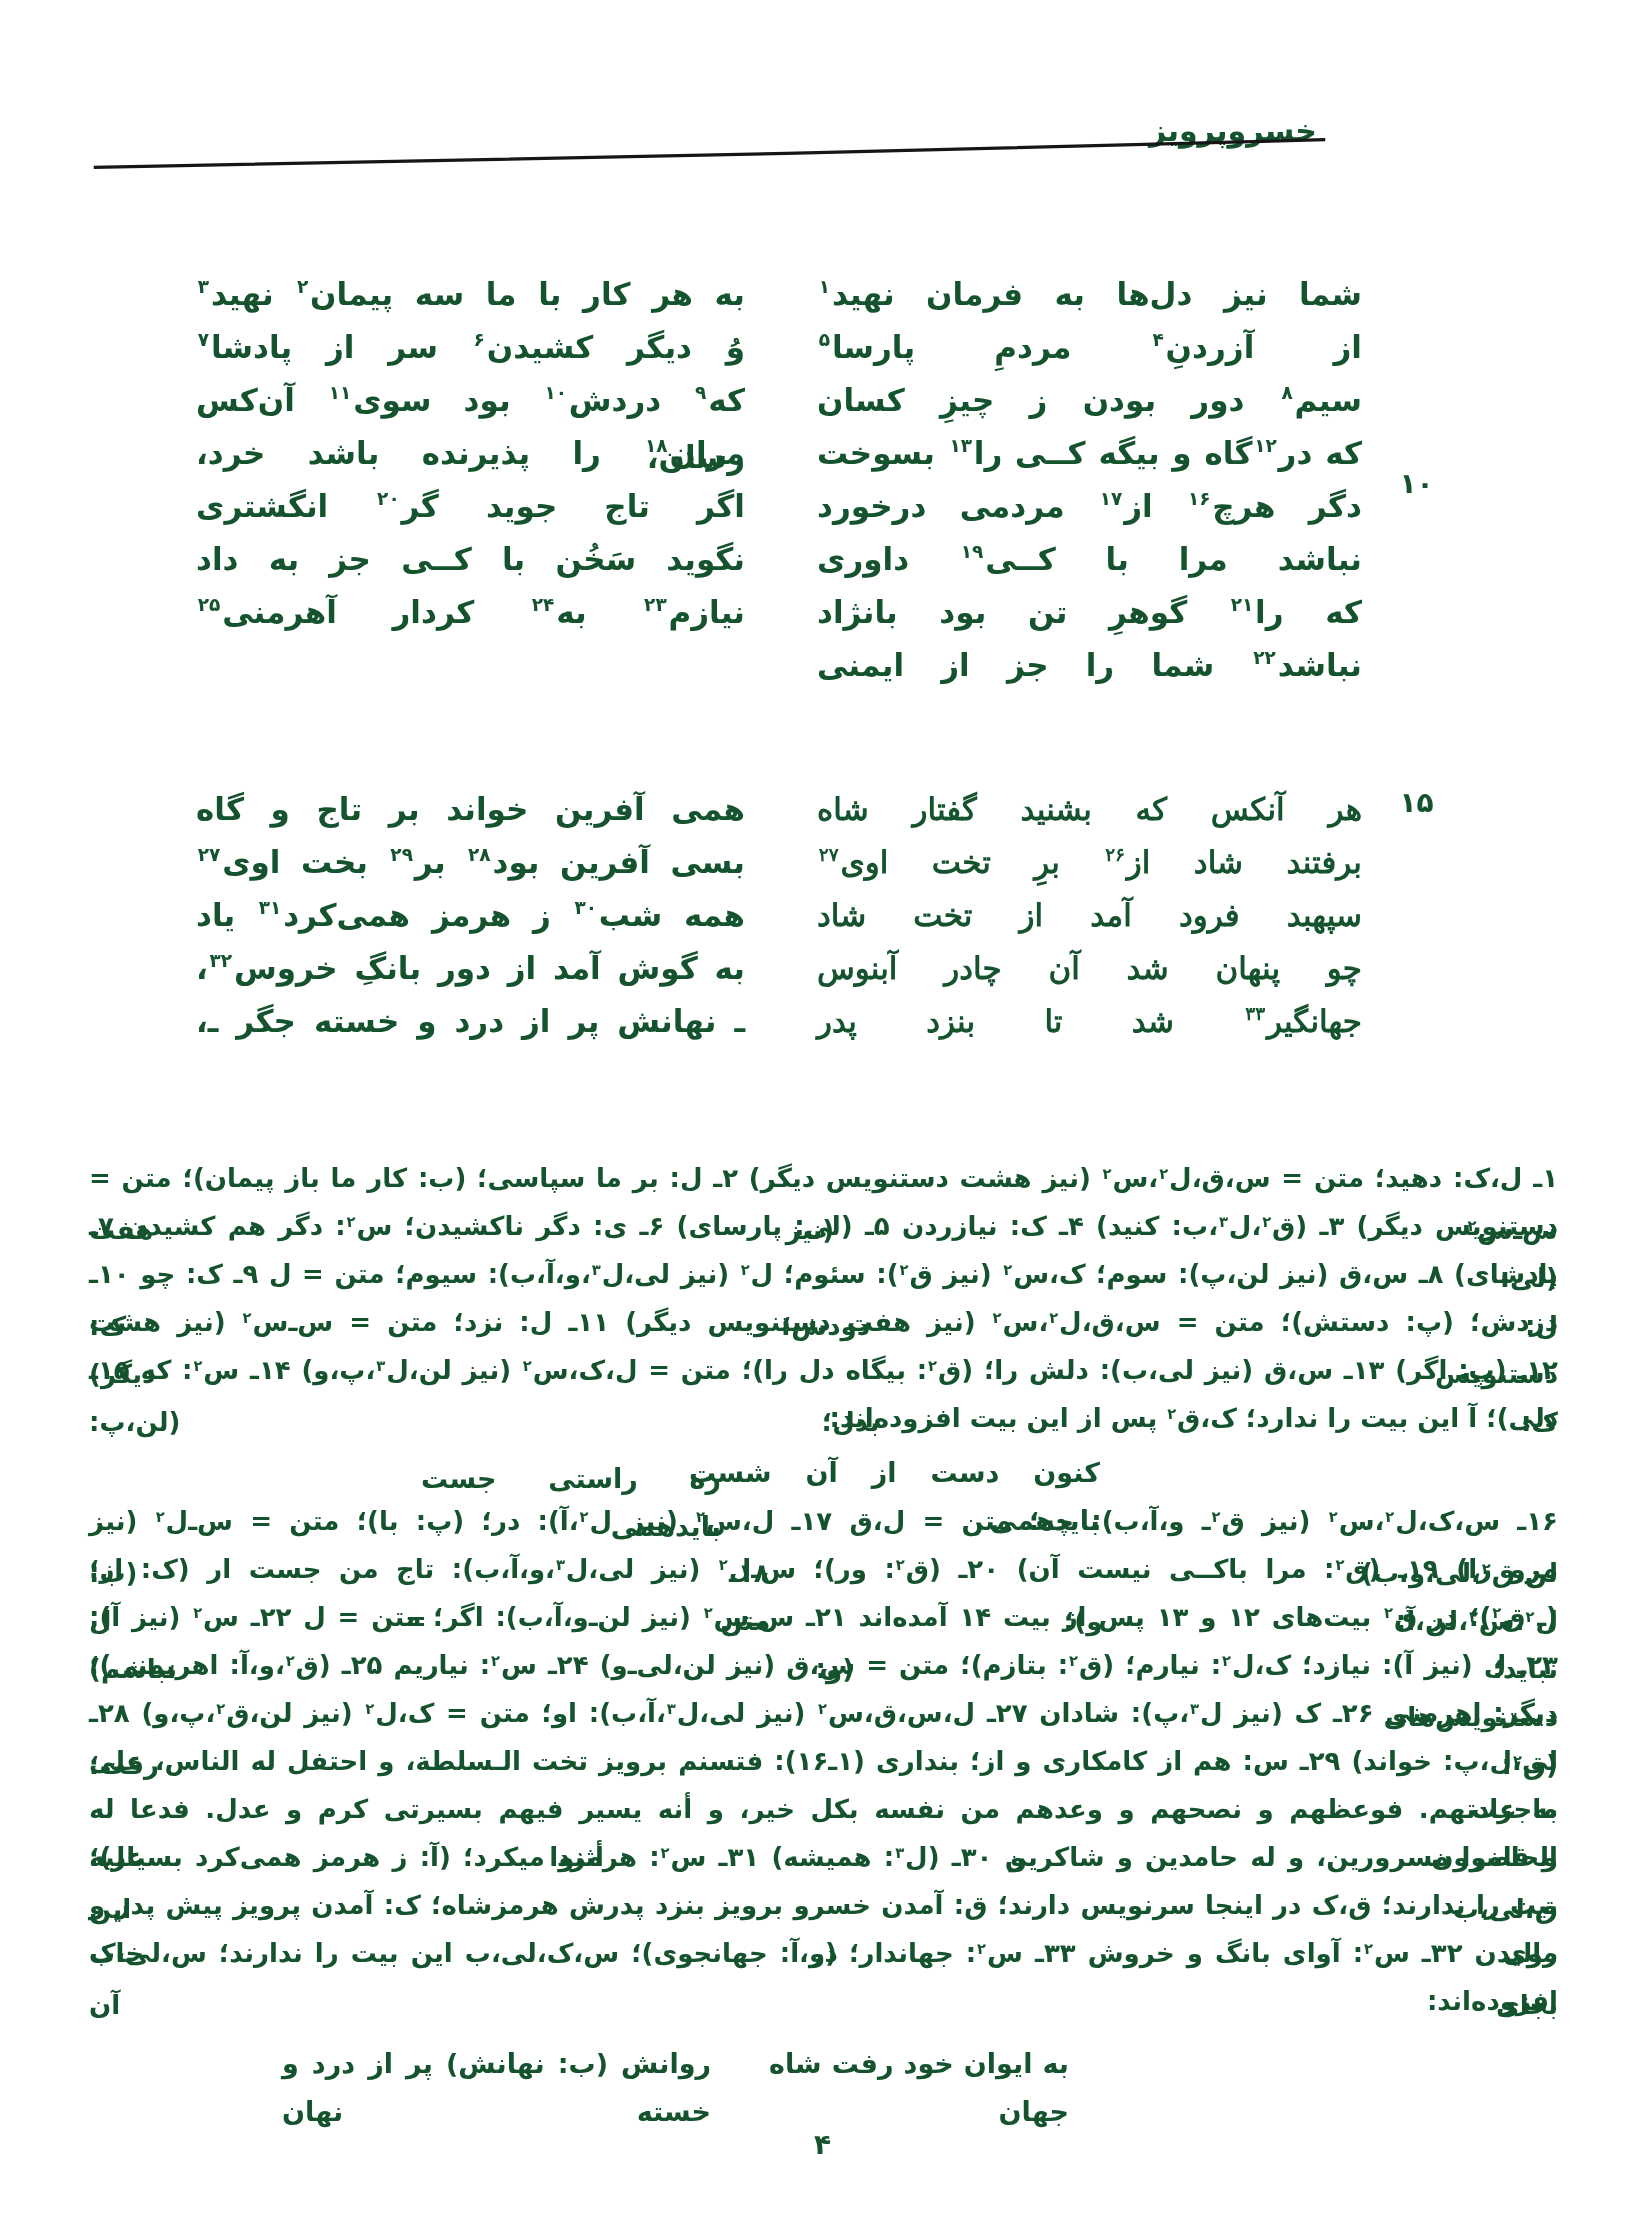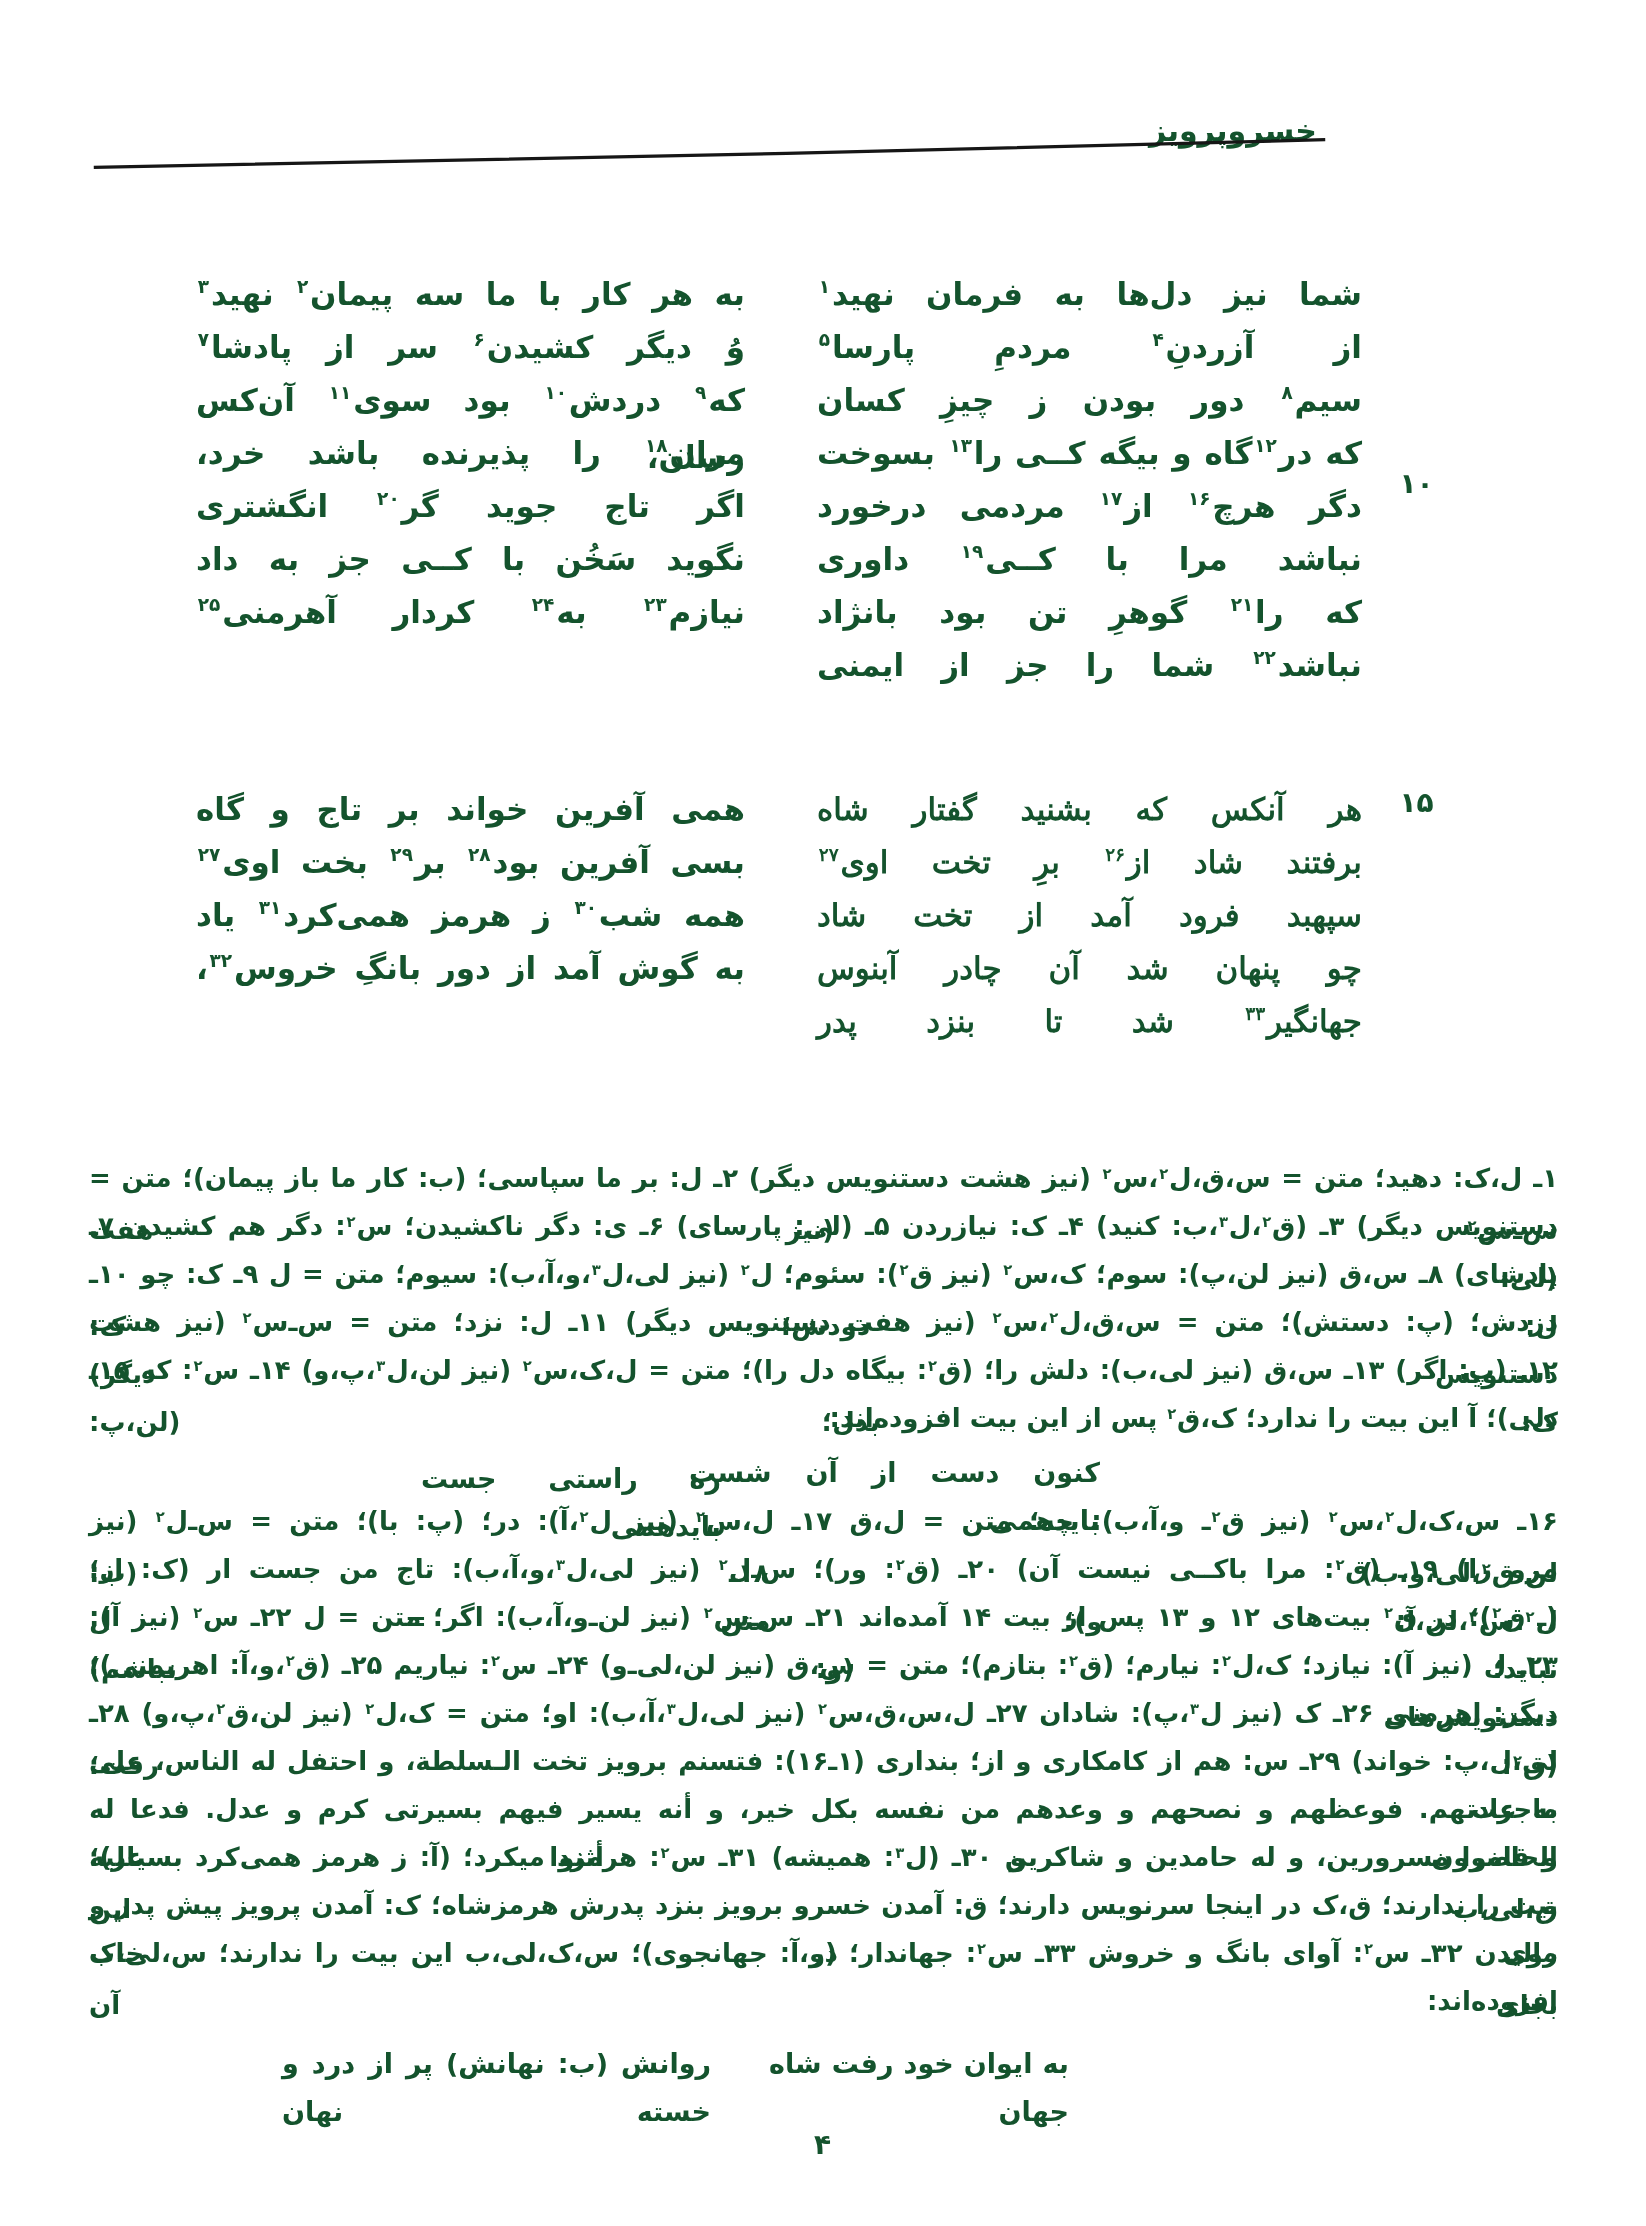--- a/index.html
+++ b/index.html
@@ -97,20 +97,21 @@
       <div class="vline">برفتند شاد از<sup>۲۶</sup> برِ تخت اوی<sup>۲۷</sup></div>
       <div class="vline">سپهبد فرود آمد از تخت شاد</div>
       <div class="vline">چو پنهان شد آن چادر آبنوس</div>
       <div class="vline">جهانگیر<sup>۳۳</sup> شد تا بنزد پدر</div>
     </div>
   <div id="b2l" class="vcol">
       <div class="vline">همی آفرین خواند بر تاج و گاه</div>
       <div class="vline">بسی آفرین بود<sup>۲۸</sup> بر<sup>۲۹</sup> بخت اوی<sup>۲۷</sup></div>
       <div class="vline">همه شب<sup>۳۰</sup> ز هرمز همی‌کرد<sup>۳۱</sup> یاد</div>
       <div class="vline">به گوش آمد از دور بانگِ خروس<sup>۳۲</sup>،</div>
+      <div class="vline">ـ نهانش پر از درد و خسته جگر ـ،</div>
     </div>
 
   <section class="apparatus">
     <div id="app-a">
         <div class="app-line">۱ـ ل،ک: دهید؛ متن = س،ق،ل<sup>۲</sup>،س<sup>۲</sup> (نیز هشت دستنویس دیگر) ۲ـ ل: بر ما سپاسی؛ (ب: کار ما باز پیمان)؛ متن = س‌ـ‌س<sup>۲</sup> (نیز هفت</div>
         <div class="app-line">دستنویس دیگر) ۳ـ (ق<sup>۲</sup>،ل<sup>۳</sup>،ب: کنید) ۴ـ ک: نیازردن ۵ـ (لی: پارسای) ۶ـ ی: دگر ناکشیدن؛ س<sup>۲</sup>: دگر هم کشیدن ۷ـ (لی:</div>
         <div class="app-line">پادشای) ۸ـ س،ق (نیز لن،پ): سوم؛ ک،س<sup>۲</sup> (نیز ق<sup>۲</sup>): سئوم؛ ل<sup>۲</sup> (نیز لی،ل<sup>۳</sup>،و،آ،ب): سیوم؛ متن = ل ۹ـ ک: چو ۱۰ـ ل: دودش؛ ک:</div>
         <div class="app-line">دزدش؛ (پ: دستش)؛ متن = س،ق،ل<sup>۲</sup>،س<sup>۲</sup> (نیز هفت دستنویس دیگر) ۱۱ـ ل: نزد؛ متن = س‌ـ‌س<sup>۲</sup> (نیز هشت دستنویس دیگر)</div>
         <div class="app-line">۱۲ـ (پ: اگر) ۱۳ـ س،ق (نیز لی،ب): دلش را؛ (ق<sup>۲</sup>: بیگاه دل را)؛ متن = ل،ک،س<sup>۲</sup> (نیز لن،ل<sup>۳</sup>،پ،و) ۱۴ـ س<sup>۲</sup>: که ۱۵ـ ک: بدل؛ (لن،پ:</div>
         <div class="app-line short">دلی)؛ آ این بیت را ندارد؛ ک،ق<sup>۲</sup> پس از این بیت افزوده‌اند:</div>

